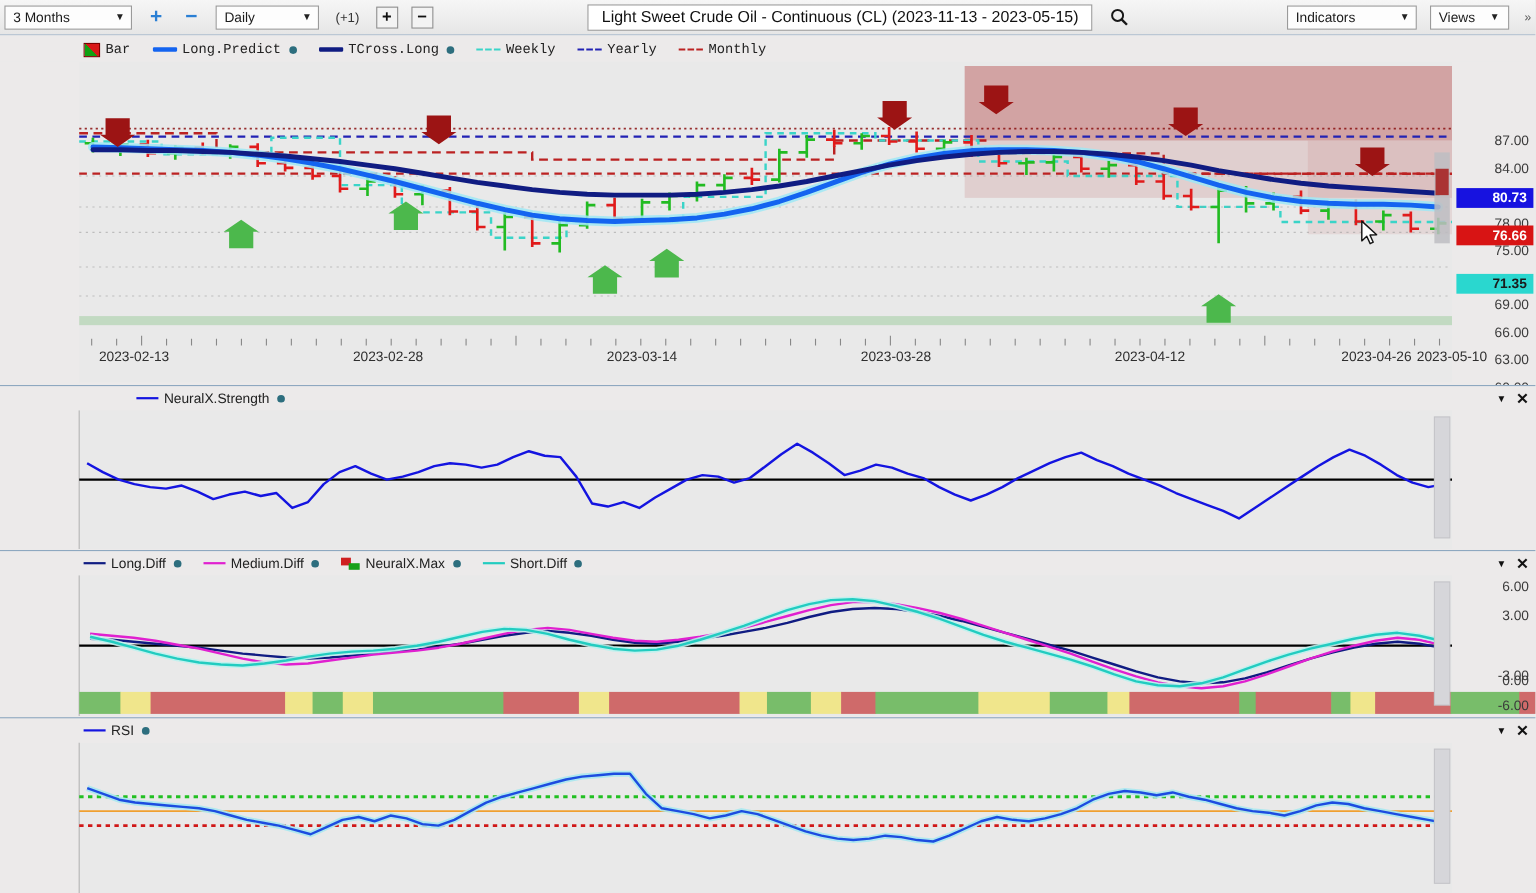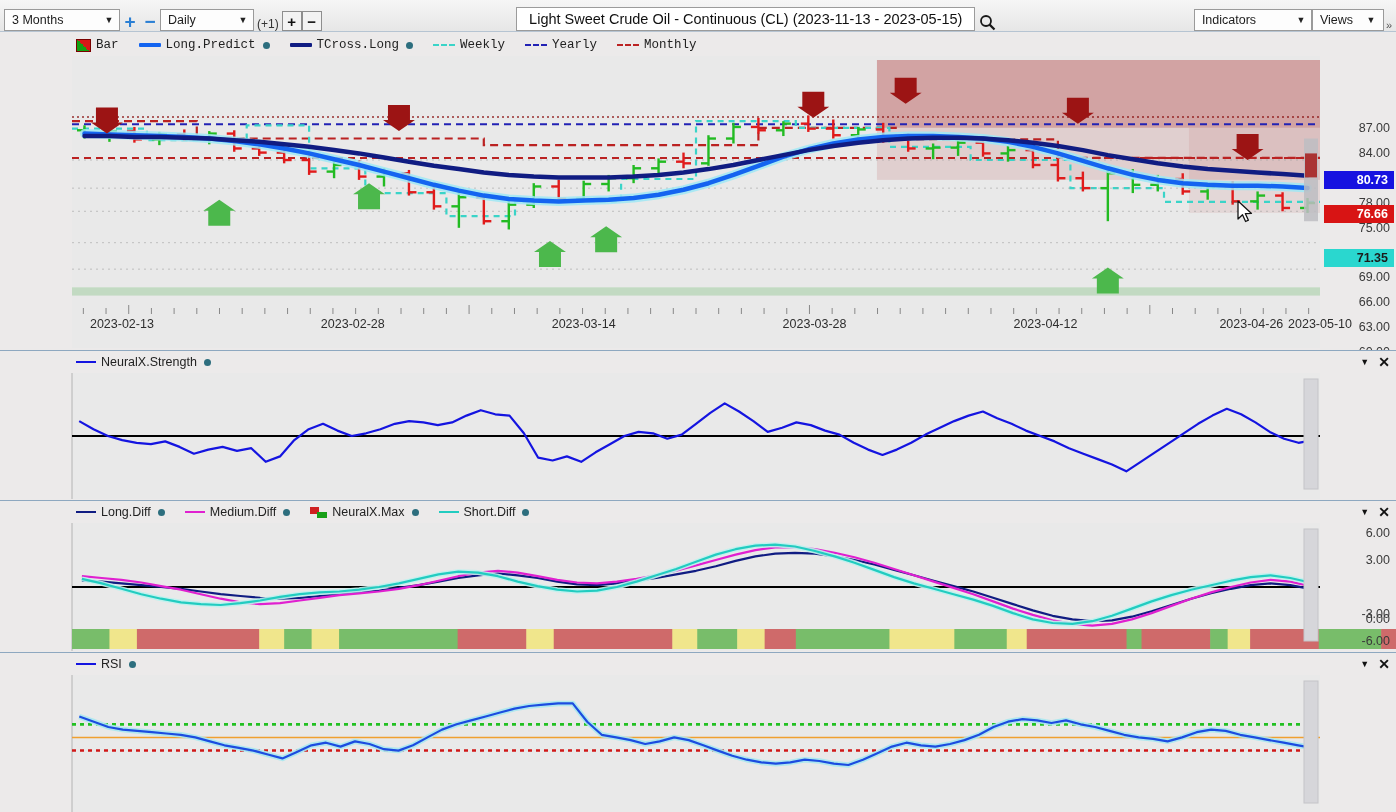--- a/index.html
+++ b/index.html
@@ -10,21 +10,21 @@
     color:#303030;
     font-size:12px;
   }
   #app { position:relative; width:1396px; height:812px; background:#eceaea; }
 
   
   .toolbar {
     position:absolute; left:0; top:0; width:1396px; height:32px;
     background:linear-gradient(#f6f6f6,#e6e6e6);
     border-bottom:1px solid #b6c4d2;
-    display:flex; align-items:flex-end; padding:0 4px; gap:0;
+    display:flex; align-items:center; padding:0 4px; gap:12px;
   }
   .combo {
     height:22px; background:#fdfdfd; border:1px solid #9a9a9a;
     display:flex; align-items:center; padding:0 2px 0 7px;
     font-size:12.5px; color:#1b1b1b; position:relative;
   }
   .combo .cb-label { flex:1; white-space:nowrap; }
   .combo .arrow {
     width:16px; text-align:center; font-size:9px; color:#222; line-height:1;
   }
@@ -433,21 +433,21 @@
         <span style="left: 352.8px; top: 2px;">2023-02-28</span>
         <span style="left: 583.68px; top: 2px;">2023-03-14</span>
         <span style="left: 814.56px; top: 2px;">2023-03-28</span>
         <span style="left: 1045.44px; top: 2px;">2023-04-12</span>
         <span style="left: 1251.36px; top: 2px;">2023-04-26</span>
         <span style="left: 1320px; top: 2px;">2023-05-10</span>
       </div>
   </div>
 
   <div class="panel" style="top:350px;height:148px;">
-    <div class="legend" style="height:20px;padding-top:2px;">
+    <div class="legend" style="height:20px;padding-top:2px;margin-left:48px;">
       <div class="lg">
         <span class="swatch sw-thin" style="background:#1414e0"></span>
         <span>NeuralX.Strength</span>
         <span class="dot"></span>
       </div>
     </div>
     <svg width="1396" height="126" style="position:absolute;top:22px;left:0;" id="strength-svg">
         <rect x="72" y="0" width="1248" height="126" fill="#e9e9e9"></rect>
         <line x1="72" y1="0" x2="72" y2="126" stroke="#b4b4b4" stroke-width="1"></line>
         <line x1="72" y1="63" x2="1320" y2="63" stroke="#000" stroke-width="2"></line>

